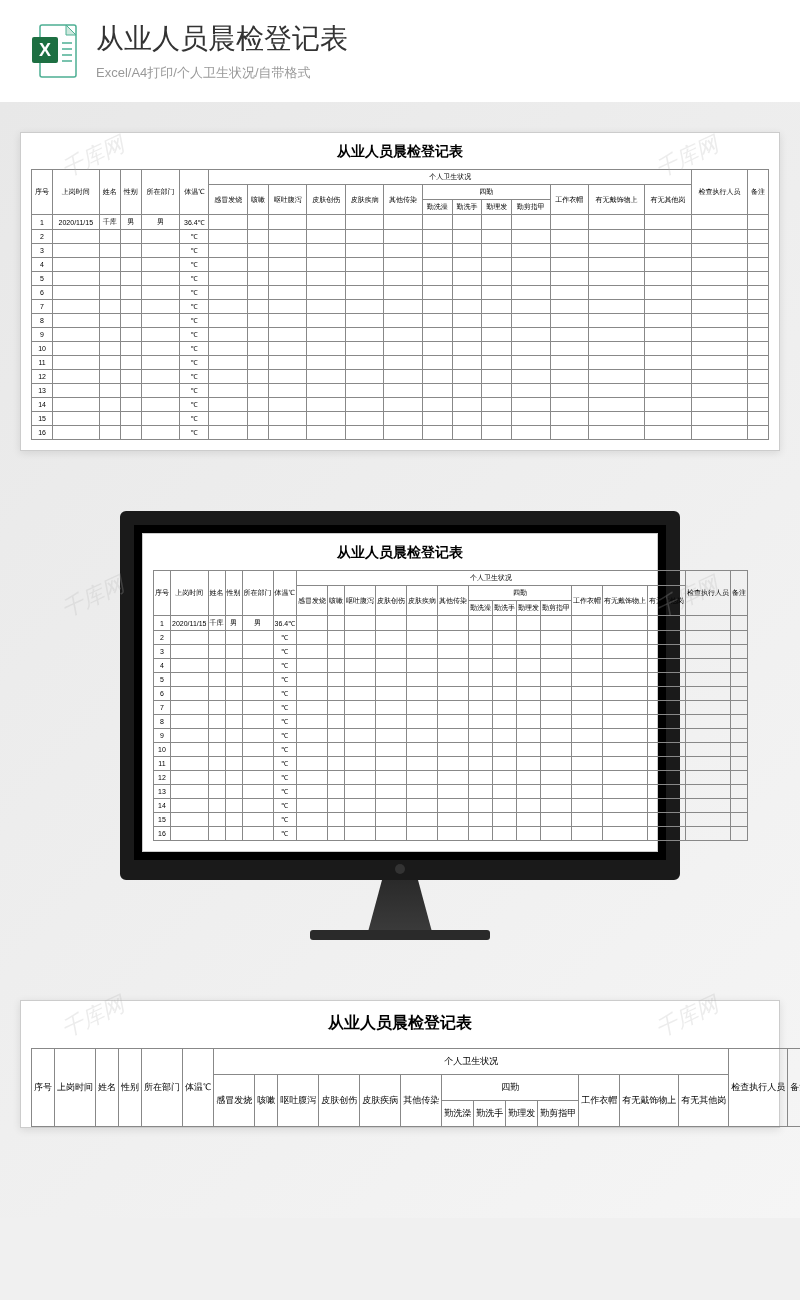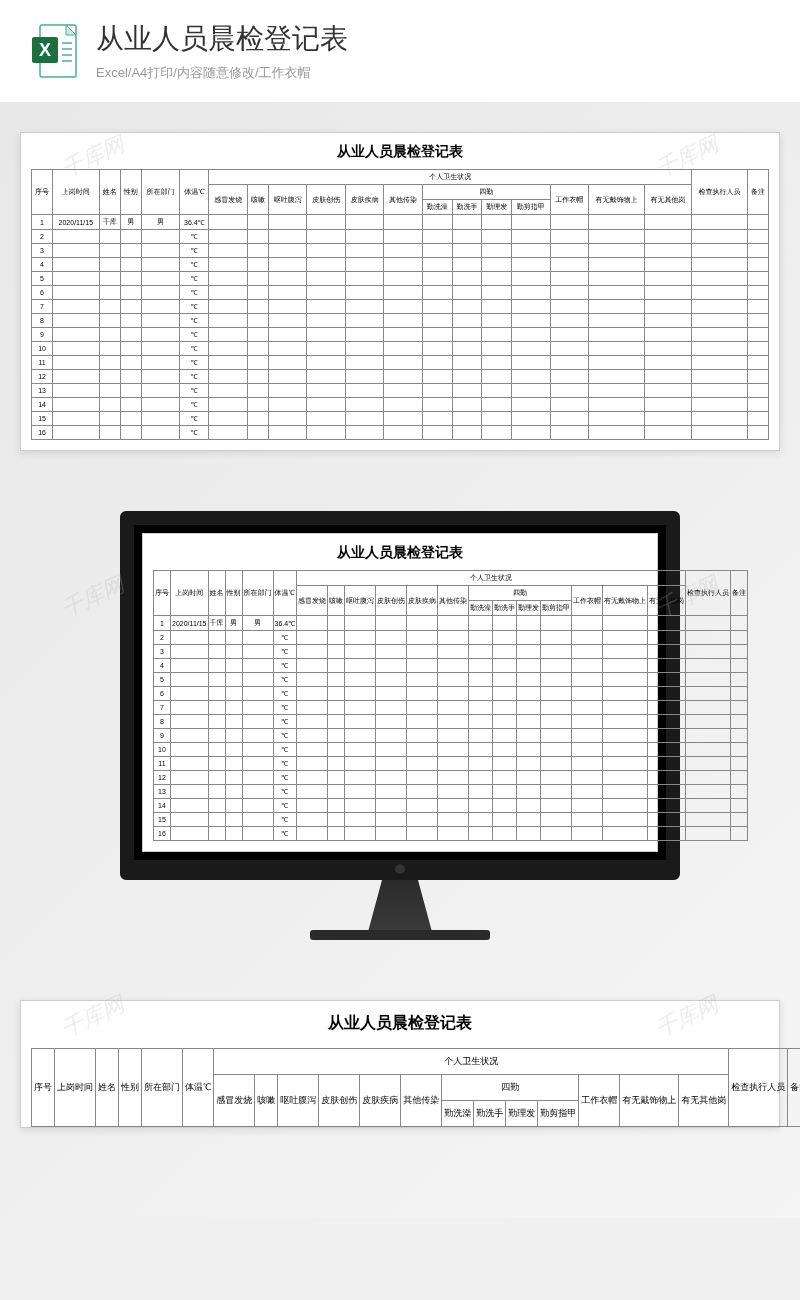--- a/index.html
+++ b/index.html
@@ -137,21 +137,21 @@
       <rect x="2" y="14" width="26" height="26" rx="2" fill="#1d6f42"></rect>
       <text x="15" y="33" text-anchor="middle" fill="#fff" font-size="18" font-weight="bold" font-family="Arial">X</text>
       <line x1="32" y1="20" x2="42" y2="20" stroke="#4caf93" stroke-width="1.5"></line>
       <line x1="32" y1="26" x2="42" y2="26" stroke="#4caf93" stroke-width="1.5"></line>
       <line x1="32" y1="32" x2="42" y2="32" stroke="#4caf93" stroke-width="1.5"></line>
       <line x1="32" y1="38" x2="42" y2="38" stroke="#4caf93" stroke-width="1.5"></line>
     </svg>
   </div>
   <div class="header-text">
     <div class="title">从业人员晨检登记表</div>
-    <div class="subtitle">Excel/A4打印/内容随意修改/工作衣帽</div>
+    <div class="subtitle">Excel/A4打印/个人卫生状况/自带格式</div>
   </div>
 </div>
 
 <div class="preview-area">
 
   <div class="watermark" style="top:40px; left:60px">千库网</div>
   <div class="watermark" style="top:40px; right:80px">千库网</div>
   <div class="watermark" style="top:480px; left:60px">千库网</div>
   <div class="watermark" style="top:480px; right:80px">千库网</div>
   <div class="watermark" style="top:900px; left:60px">千库网</div>

